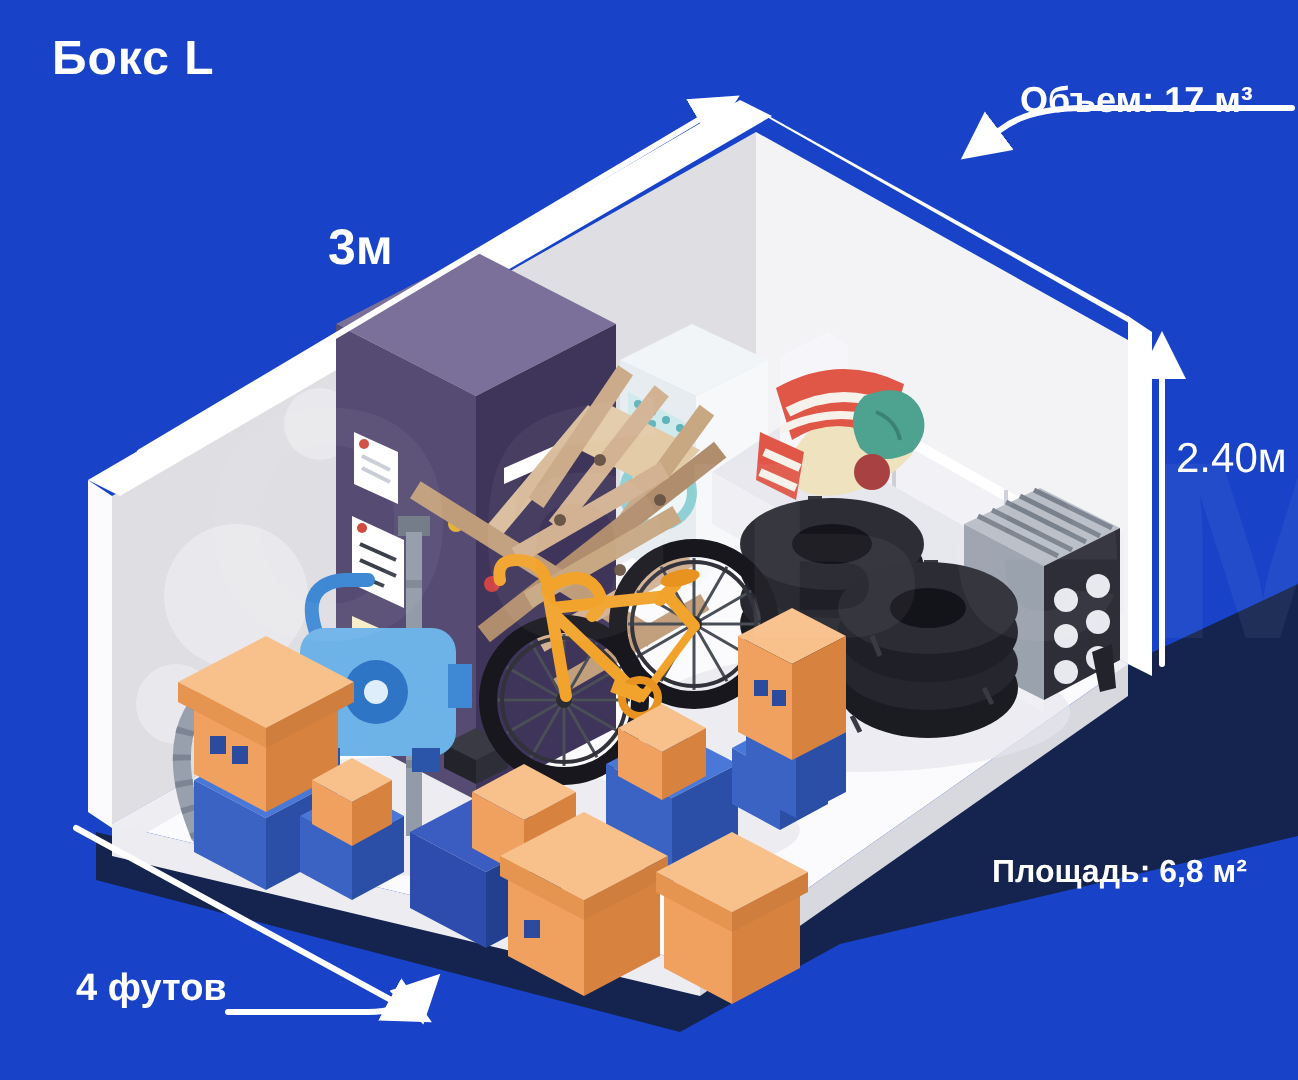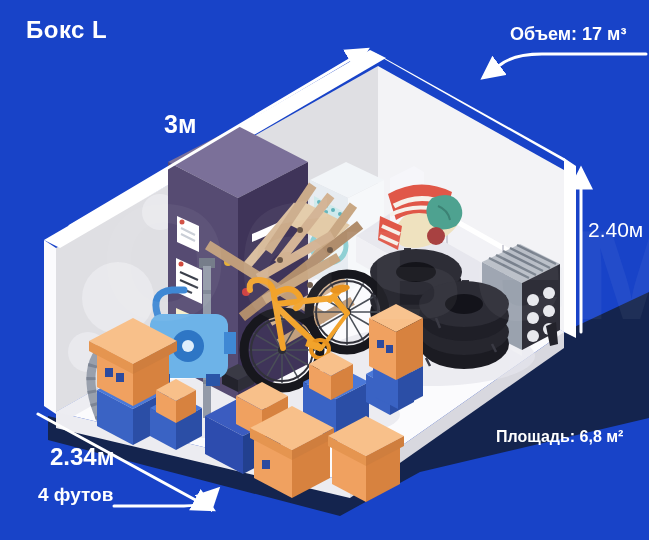--- a/index.html
+++ b/index.html
@@ -2,21 +2,21 @@
 <html><head>
 <meta charset="utf-8">
 <style>
   html,body{margin:0;padding:0;background:#1843c8;}
   .stage{position:relative;width:649px;height:540px;overflow:hidden;background:#1843c8;
          font-family:"Liberation Sans",sans-serif;}
   .stage svg{position:absolute;left:0;top:0;}
   .label{position:absolute;color:#fff;white-space:nowrap;}
   .lbl-title{left:26px;top:16px;font-size:24px;font-weight:700;letter-spacing:.5px;}
   .lbl-width{left:136px;top:110px;font-size:25px;font-weight:700;margin-left:28px;}
-  .lbl-volume{left:510px;top:24px;font-size:18px;font-weight:600;}
+  .lbl-volume{left:510px;top:40px;font-size:18px;font-weight:600;}
   .lbl-height{left:588px;top:218px;font-size:21px;font-weight:400;}
   .lbl-depth{left:50px;top:443px;font-size:24px;font-weight:700;}
   .lbl-feet{left:38px;top:484px;font-size:19px;font-weight:600;}
   .lbl-area{left:496px;top:428px;font-size:16px;font-weight:600;}
   .watermark{position:absolute;left:100px;top:168px;font-size:165px;font-weight:700;
              color:rgba(255,255,255,0.05);letter-spacing:8px;pointer-events:none;}
 </style>
 </head>
 <body>
 
@@ -314,17 +314,16 @@
     <path d="M114,506 L184,506 Q200,506 209,498 L217,490" marker-end="url(#ah)"></path>
   </g>
 </svg>
 
 <div class="watermark">Объем</div>
 
 <div class="label lbl-title">Бокс L</div>
 <div class="label lbl-width">3м</div>
 <div class="label lbl-volume">Объем: 17 м³</div>
 <div class="label lbl-height">2.40м</div>
-<div class="label lbl-depth">2.34м</div>
 <div class="label lbl-feet">4 футов</div>
 <div class="label lbl-area">Площадь: 6,8 м²</div>
 
 </div>
 
 </body></html>

